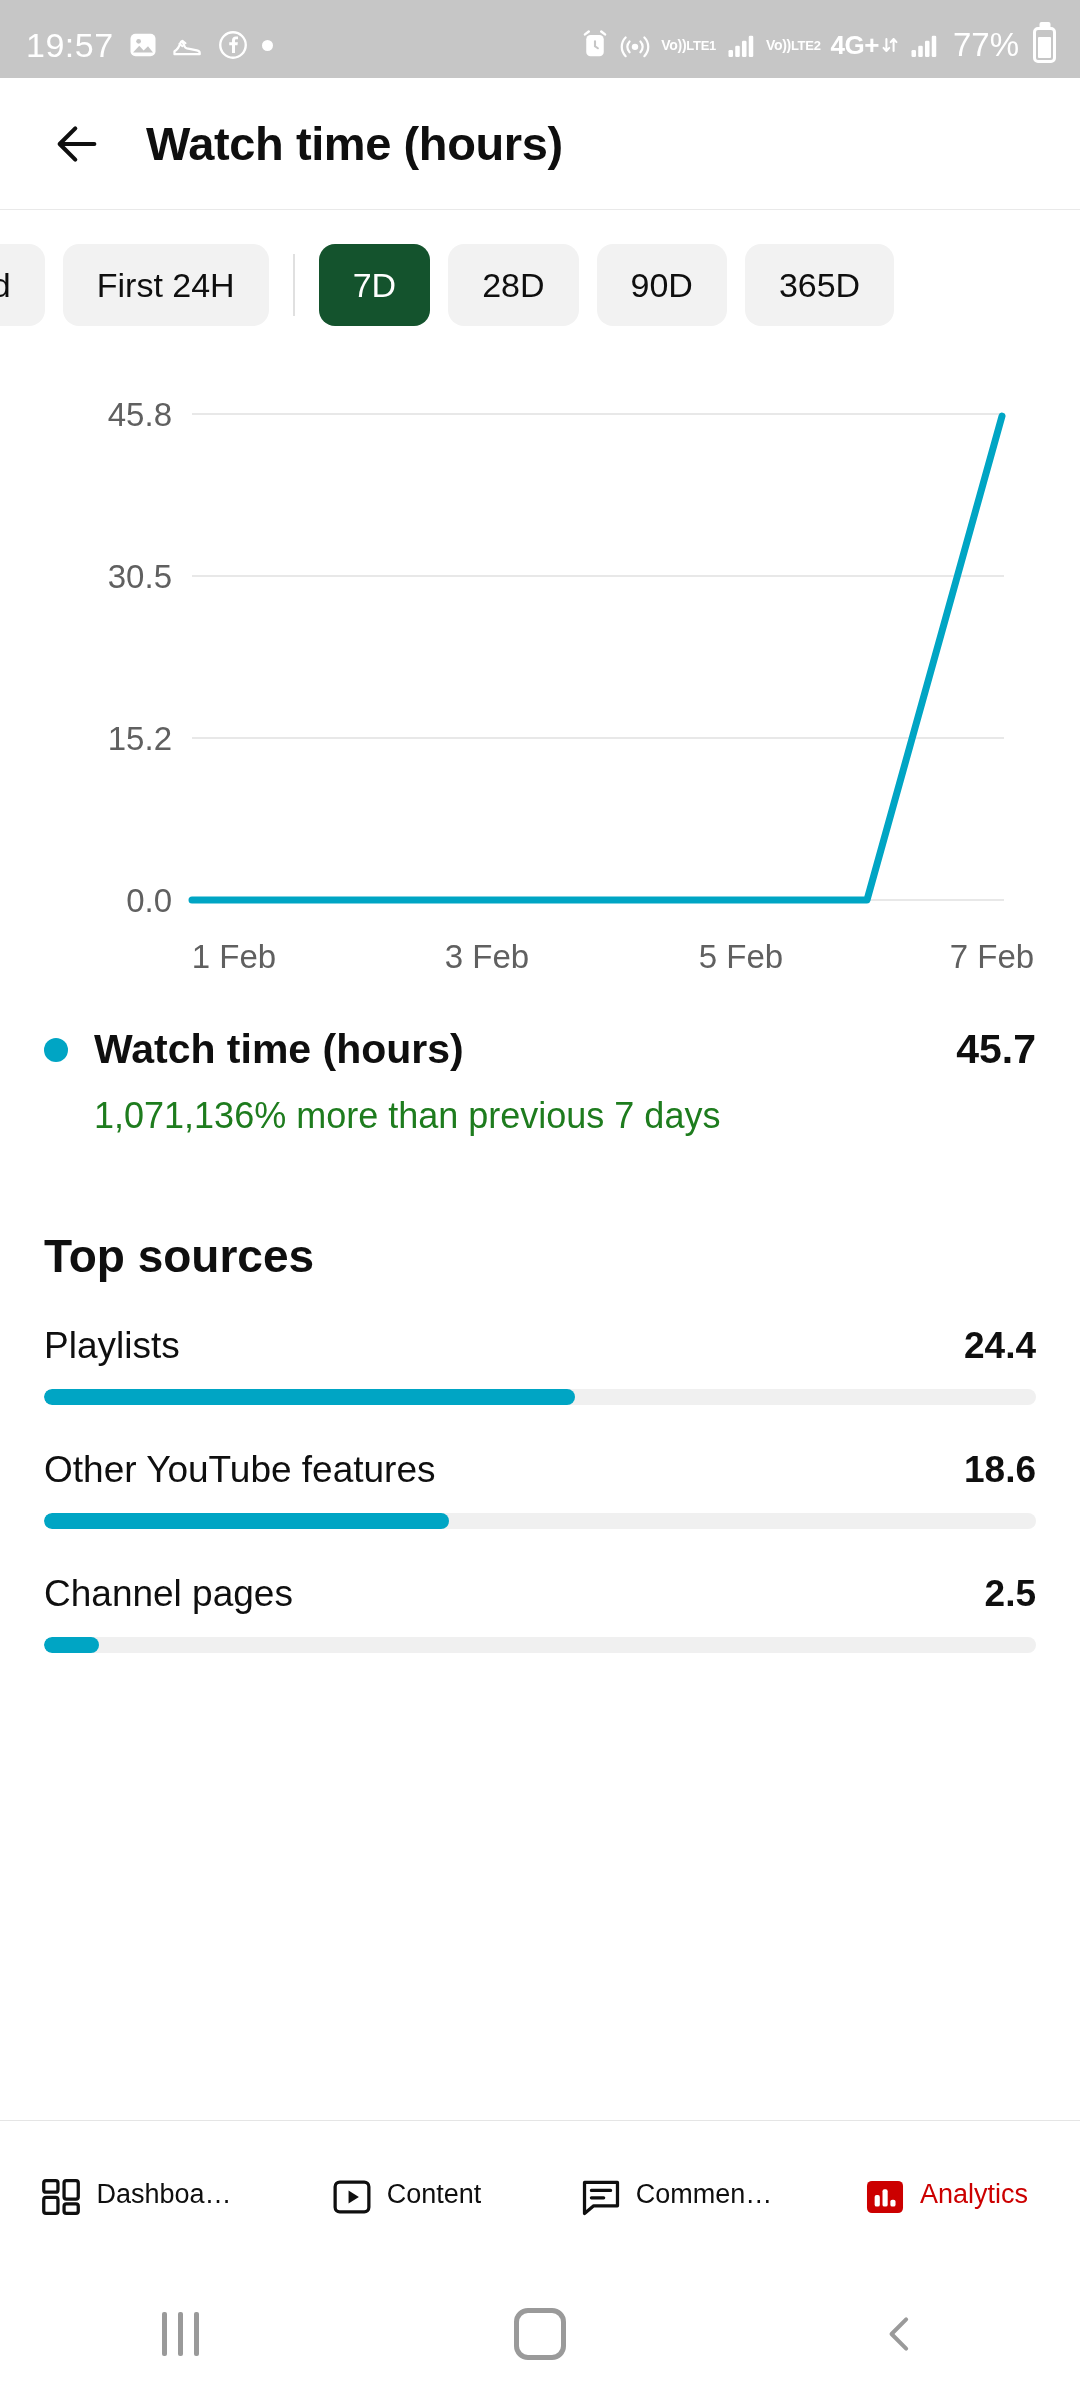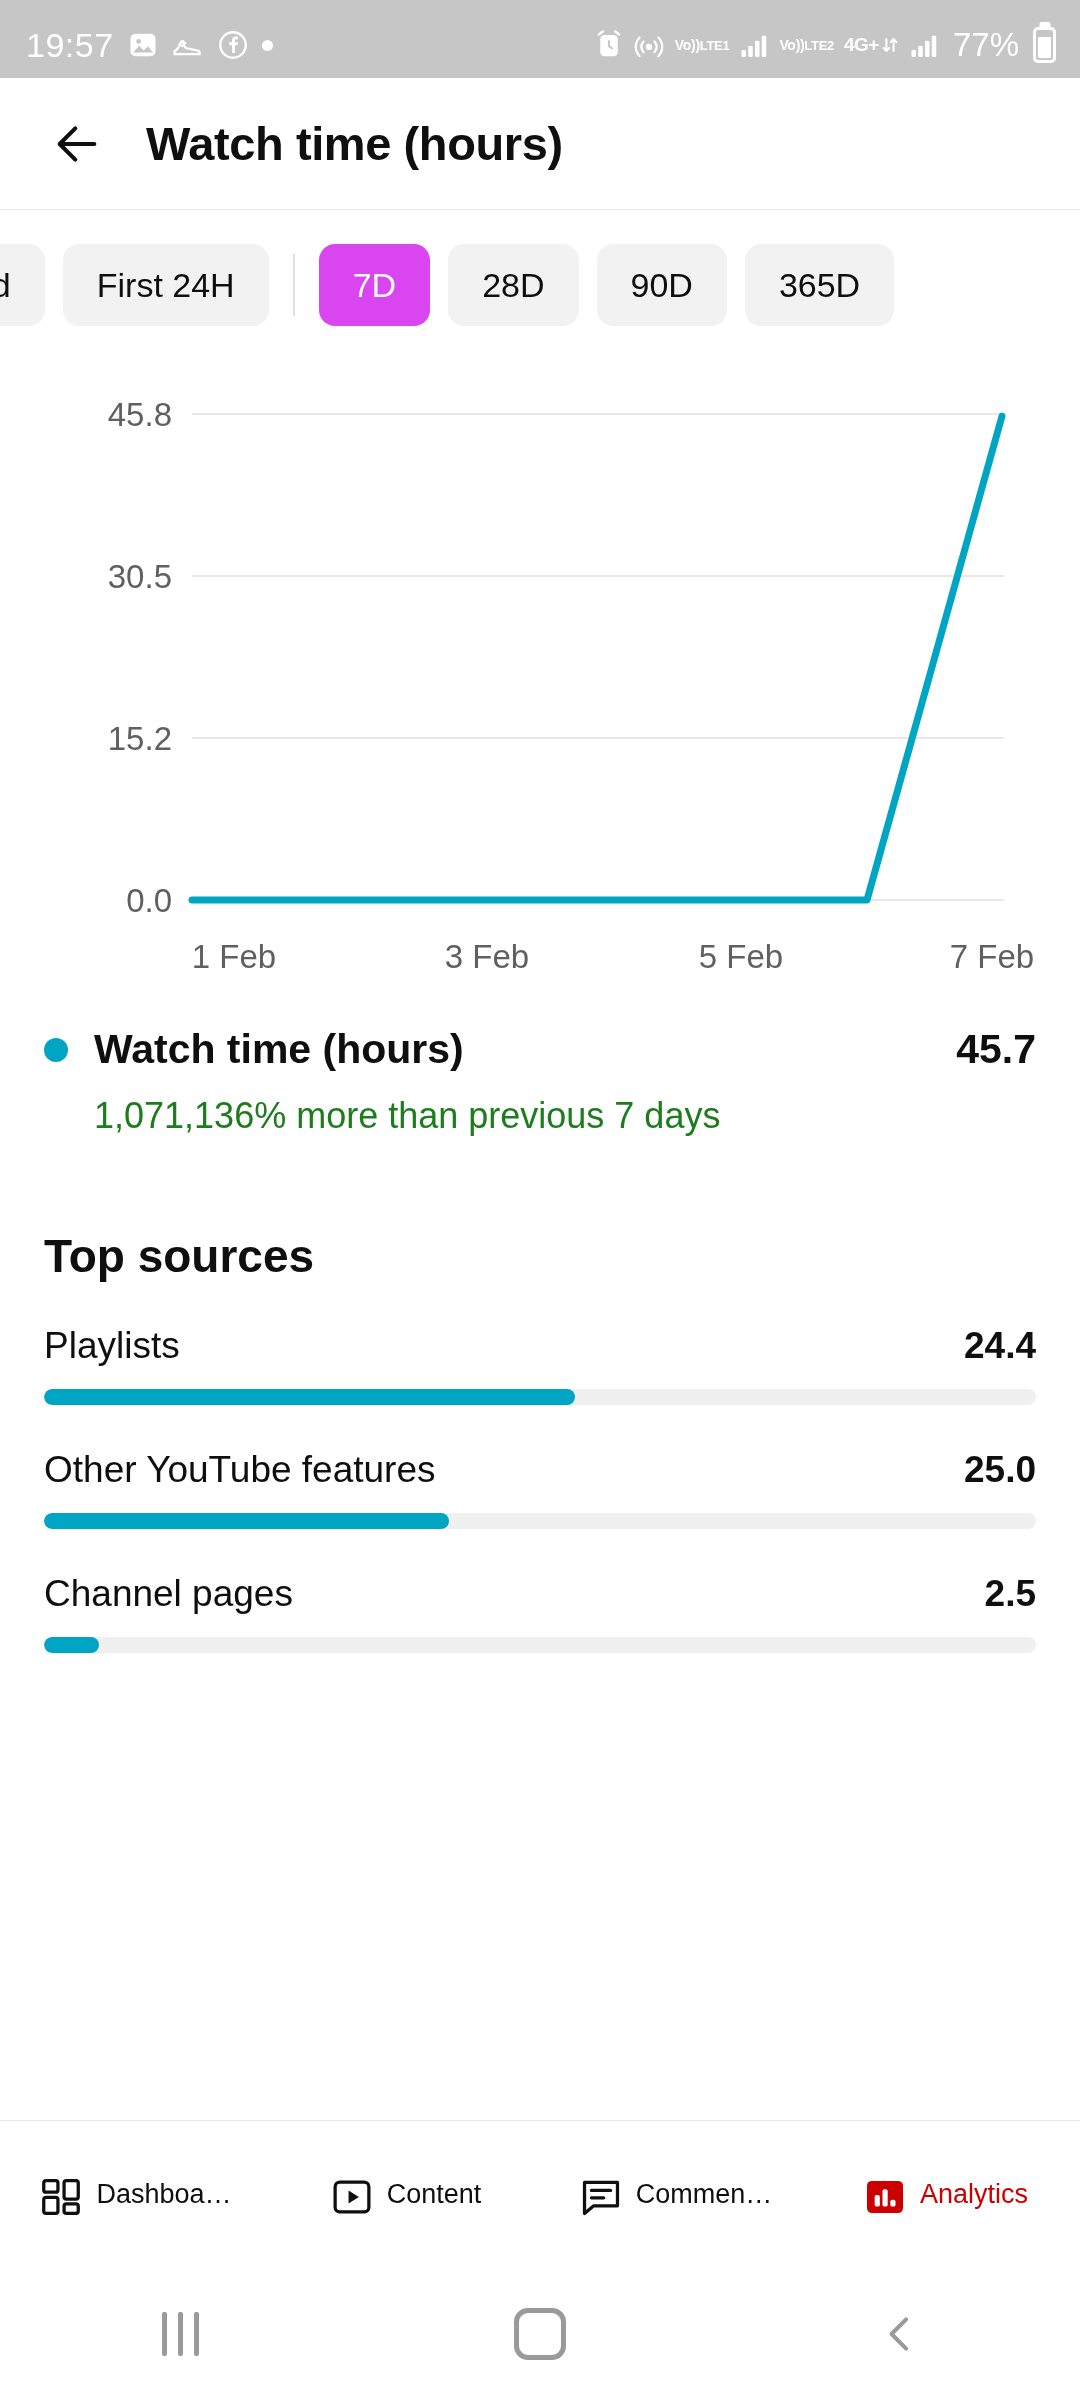--- a/index.html
+++ b/index.html
@@ -20,21 +20,21 @@
   }
   .sb-left{ display:flex; align-items:center; gap:14px; }
   .sb-time{ font-size:34px; font-weight:400; letter-spacing:.5px; }
   .sb-right{ display:flex; align-items:center; gap:10px; }
   .sb-icon{ display:inline-flex; align-items:center; justify-content:center; }
   .sb-dot{ width:11px; height:11px; border-radius:50%; background:#fff; display:inline-block; }
   .volte{ display:flex; flex-direction:row; align-items:center; line-height:1; }
   .volte b{ font-size:14px; font-weight:700; letter-spacing:-.3px; }
   .volte span{ font-size:13px; font-weight:700; letter-spacing:-.3px; }
   .net4g{ display:flex; align-items:center; gap:2px; }
-  .net4g .lbl{ font-size:19px; font-weight:700; letter-spacing:-.5px;text-align:right; }
+  .net4g .lbl{ font-size:26px; font-weight:700; letter-spacing:-.5px;text-align:right; }
   .sb-batt-txt{ font-size:33px; font-weight:400; margin-left:4px; }
   .battery{
     width:23px; height:36px; border:3px solid #fff; border-radius:5px;
     position:relative; margin-left:4px;
   }
   .battery::before{
     content:""; position:absolute; top:-8px; left:50%; transform:translateX(-50%);
     width:11px; height:5px; background:#fff; border-radius:2px 2px 0 0;
   }
   .battery::after{
@@ -56,21 +56,21 @@
     display:flex; align-items:center; gap:18px;
     padding:34px 0 36px 0; background:#fff;
     white-space:nowrap; overflow:hidden;
   }
   .chip{
     height:82px; border-radius:16px; background:#f2f2f2; color:#0f0f0f;
     display:flex; align-items:center; justify-content:center;
     padding:0 34px; font-size:34px; font-weight:400; cursor:pointer; flex:0 0 auto;
   }
   .chip.first{ margin-left:-80px; }
-  .chip.selected{ background:#d946ef; color:#ffffff; font-weight:500; }
+  .chip.selected{ background:#14532d; color:#ffffff; font-weight:500; }
   .chip-sep{ width:2px; height:62px; background:#e0e0e0; flex:0 0 auto; margin:0 6px; }
 
   
   .chart-wrap{ padding:28px 44px 0 44px; background:#fff; }
   .chart{ position:relative; width:992px; height:590px; }
   .chart svg{ display:block; }
 
   
   .metric{ padding:46px 44px 0 44px; }
   .metric-row{ display:flex; align-items:center; }
@@ -260,21 +260,21 @@
       <span class="src-value">24.4</span>
     </div>
     <div class="src-track">
       <div class="src-fill" id="srcfill0" style="width: 53.5%;"></div>
     </div>
   </div>
 
   <div class="src-item">
     <div class="src-head">
       <span class="src-label">Other YouTube features</span>
-      <span class="src-value">25.0</span>
+      <span class="src-value">18.6</span>
     </div>
     <div class="src-track">
       <div class="src-fill" id="srcfill1" style="width: 40.8%;"></div>
     </div>
   </div>
 
   <div class="src-item">
     <div class="src-head">
       <span class="src-label">Channel pages</span>
       <span class="src-value">2.5</span>

